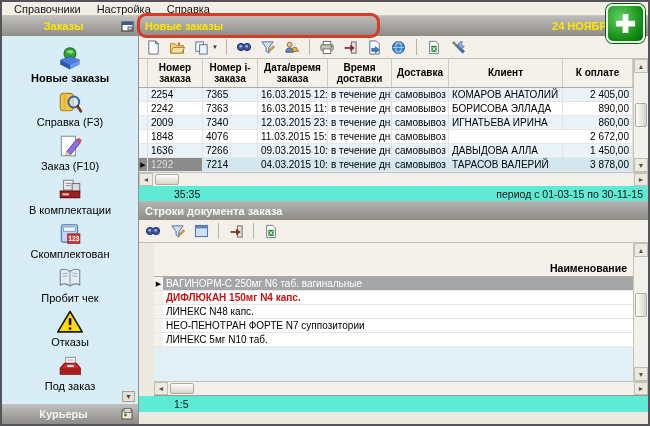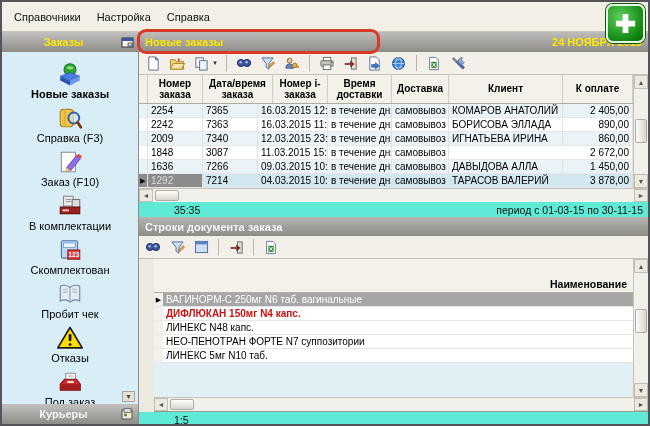--- a/index.html
+++ b/index.html
@@ -1,21 +1,21 @@
 <!DOCTYPE html>
 <html><head>
 <meta charset="utf-8">
 <style>
   * { margin:0; padding:0; box-sizing:border-box; }
   html,body { width:650px; height:426px; }
   body { font-family:"Liberation Sans", sans-serif; background:#fff; }
   .window { position:relative; width:650px; height:426px; border:2px solid #54545a; background:#ece9e0; display:flex; flex-direction:column; overflow:hidden; }
 
   
-  .menubar { height:30px; background:#f1efe6; border-bottom:1px solid #c9c5b9; display:flex; align-items:center; padding:0 4px; font-size:11px; color:#111; flex:0 0 auto; }
+  .menubar { height:14px; background:#f1efe6; border-bottom:1px solid #c9c5b9; display:flex; align-items:center; padding:0 4px; font-size:11px; color:#111; flex:0 0 auto; }
   .menu-item { padding:5px 8px; cursor:default; }
   .logo { position:absolute; top:2px; right:3px; width:39px; height:39px; z-index:30; border-radius:7px; background:radial-gradient(circle at 35% 32%, #5ecf5e, #128a12 70%, #0a6a0a); border:2px solid #e8f5e8; box-shadow:0 0 0 1px #0a5a0a; display:flex; align-items:center; justify-content:center; }
 
   .content { flex:1; display:flex; min-height:0; }
 
   
   .sidebar { width:137px; flex:0 0 auto; display:flex; flex-direction:column; border-right:1px solid #8f8f8f; background:#d9edf6; }
   .bar-header { height:20px; flex:0 0 auto; background:linear-gradient(180deg,#c2c1bf,#8e8c87); display:flex; align-items:center; padding:0 4px; }
   .bar-header .bar-title { flex:1; text-align:center; font-size:11px; font-weight:bold; color:#ffe600; }
   .sidebar-body { flex:1; position:relative; display:flex; flex-direction:column; align-items:center; padding-top:9px; overflow:hidden; }
@@ -328,22 +328,22 @@
             </svg>
           </span>
       </div>
 
       <div class="grid" style="height:127px;">
         <div class="grid-top" style="height:113px;">
           <div class="gtable">
             <div class="thead" style="height:29px;">
               <div class="th ind"></div>
               <div class="th" style="flex:0 0 55px;">Номер заказа</div>
+              <div class="th" style="flex:0 0 55px;">Номер i-заказа</div>
               <div class="th" style="flex:0 0 70px;">Дата/время заказа</div>
-              <div class="th" style="flex:0 0 55px;">Номер i-заказа</div>
               <div class="th" style="flex:0 0 64px;">Время доставки</div>
               <div class="th" style="flex:0 0 57px;">Доставка</div>
               <div class="th" style="flex:0 0 114px;">Клиент</div>
               <div class="th" style="flex:1;">К оплате</div>
             </div>
 
             <div class="trow row-alt">
               <div class="td ind"></div>
               <div class="td" style="flex:0 0 55px;">2254</div>
               <div class="td" style="flex:0 0 55px;">7365</div>
@@ -369,21 +369,21 @@
               <div class="td" style="flex:0 0 55px;">7340</div>
               <div class="td" style="flex:0 0 70px;">12.03.2015 23:…</div>
               <div class="td" style="flex:0 0 64px;">в течение дня</div>
               <div class="td" style="flex:0 0 57px;">самовывоз</div>
               <div class="td" style="flex:0 0 114px;">ИГНАТЬЕВА ИРИНА</div>
               <div class="td num" style="flex:1;">860,00</div>
             </div>
             <div class="trow">
               <div class="td ind"></div>
               <div class="td" style="flex:0 0 55px;">1848</div>
-              <div class="td" style="flex:0 0 55px;">3087</div>
+              <div class="td" style="flex:0 0 55px;">4076</div>
               <div class="td" style="flex:0 0 70px;">11.03.2015 15:…</div>
               <div class="td" style="flex:0 0 64px;">в течение дня</div>
               <div class="td" style="flex:0 0 57px;">самовывоз</div>
               <div class="td num" style="flex:1;">2 672,00</div>
             </div>
             <div class="trow row-alt">
               <div class="td ind"></div>
               <div class="td" style="flex:0 0 55px;">1636</div>
               <div class="td" style="flex:0 0 55px;">7266</div>
               <div class="td" style="flex:0 0 70px;">09.03.2015 10:…</div>

